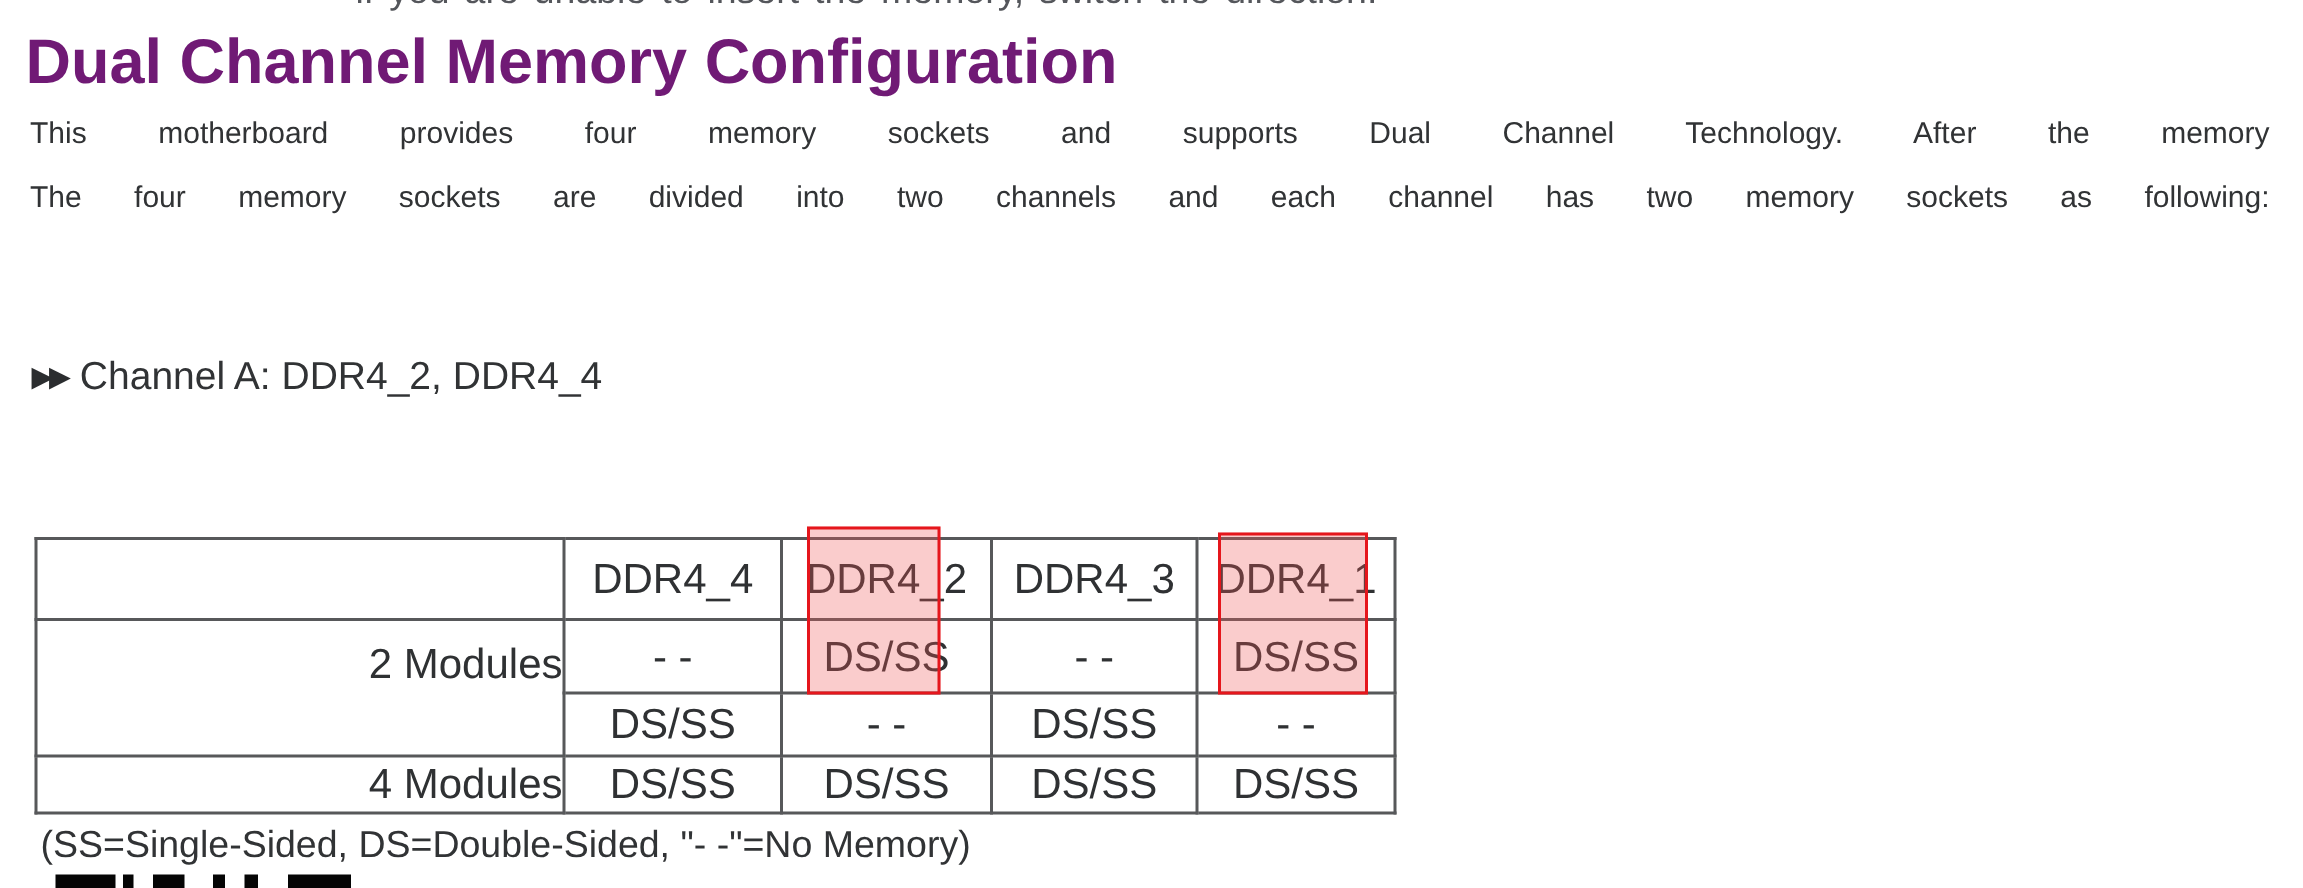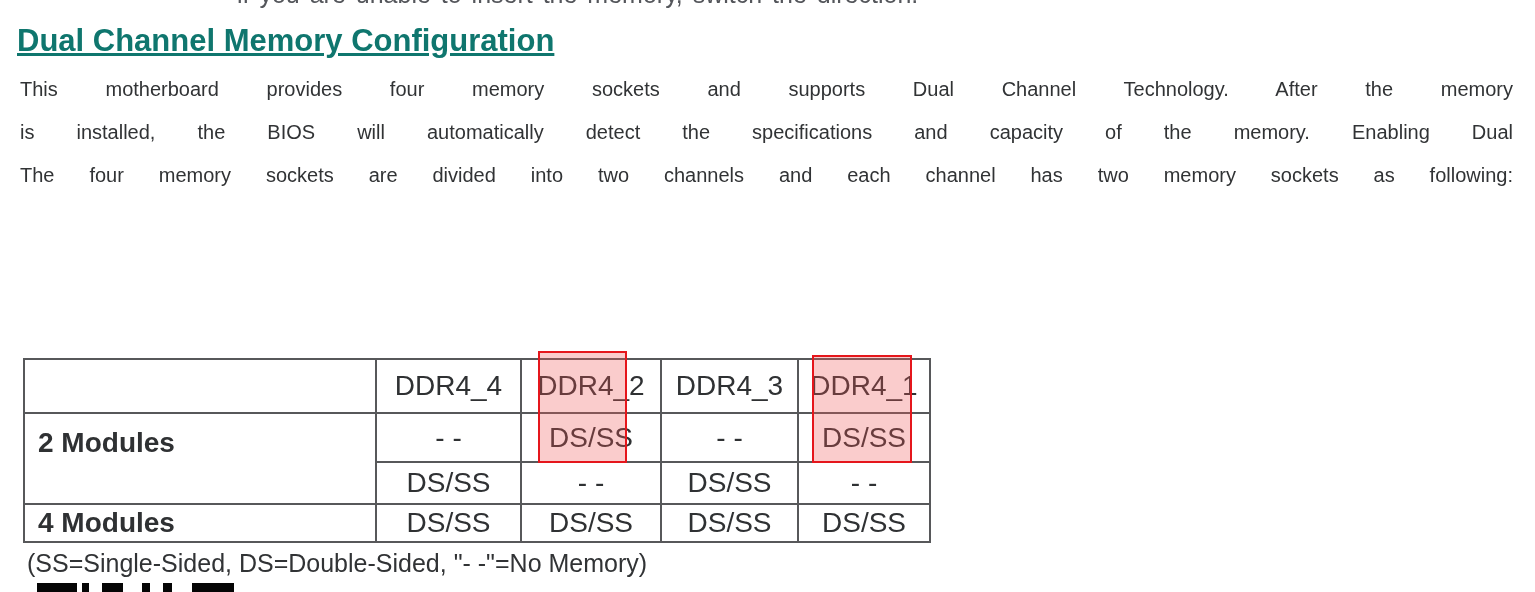--- a/index.html
+++ b/index.html
@@ -14,22 +14,22 @@
     position:absolute; left:237px; top:0; width:800px; height:9px;
     overflow:hidden;
   }
   .clip-top .inner {
     display:block; margin-top:-20px; line-height:29px;
     font-size:25px; color:#54565b; word-spacing:3px; white-space:nowrap;
   }
 
   .heading {
     position:absolute; left:17px; top:22px;
-    font-size:31px; line-height:38px; font-weight:bold; color:#0f766e;
-    letter-spacing:0px; white-space:nowrap;text-decoration:underline;
+    font-size:42px; line-height:38px; font-weight:bold; color:#701a75;
+    letter-spacing:0px; white-space:nowrap;
   }
 
   .para {
     position:absolute; left:20px; top:68px; width:1493px;
     font-size:20px; line-height:43px; color:#313335;
   }
   .para .line { height:43px; white-space:nowrap; }
   .para .line.just { white-space:normal; text-align:justify; text-align-last:justify; }
 
   .bullet {
@@ -51,21 +51,21 @@
 
   .tablewrap { position:absolute; left:23px; top:358px; width:906px; }
   table.mem {
     border-collapse:collapse; table-layout:fixed; width:906px;
     font-size:28px; color:#2f3133;
   }
   table.mem th, table.mem td {
     border:2px solid #57585a; text-align:center; vertical-align:middle;
     font-weight:normal; padding:0;
   }
-  table.mem .lbl { text-align:left; padding-left:13px;font-weight:bold; }
+  table.mem .lbl { text-align:right; padding-left:13px; }
   table.mem td.rspan { vertical-align:top; padding-top:13px; }
   tr.r-head { height:54px; }
   tr.r-a    { height:49px; }
   tr.r-b    { height:42px; }
   tr.r-c    { height:38px; }
 
   .hl {
     position:absolute; background:rgba(240,85,85,0.30);
     border:2.5px solid #e5161c; pointer-events:none;
   }
@@ -91,24 +91,26 @@
 <div class="page">
 
   <div class="clip-top">
     <span class="inner">if you are unable to insert the memory, switch the direction.</span>
   </div>
 
   <div class="heading">Dual Channel Memory Configuration</div>
 
   <div class="para">
     <div class="line just">This motherboard provides four memory sockets and supports Dual Channel Technology. After the memory</div>
-    <div class="line just">is installed, the BIOS will automatically detect the specifications and capacity of the memory. Enabling Dual</div>
     <div class="line just">The four memory sockets are divided into two channels and each channel has two memory sockets as following:</div>
   </div>
 
+  <div class="bullet" style="top:233px">
+    <span class="bmark">▶▶</span><span>Channel A: DDR4_2, DDR4_4</span>
+  </div>
 
 
   <div class="tablewrap">
     <table class="mem">
       <colgroup>
         <col style="width:352px">
           <col style="width:145px">
           <col style="width:140px">
           <col style="width:137px">
           <col style="width:132px">

